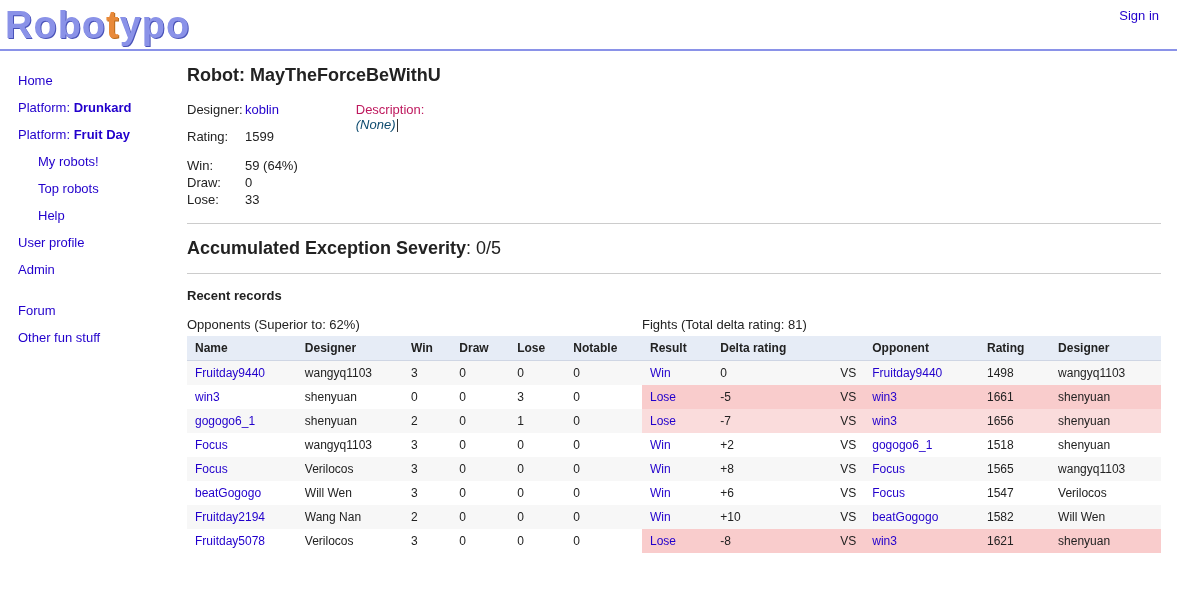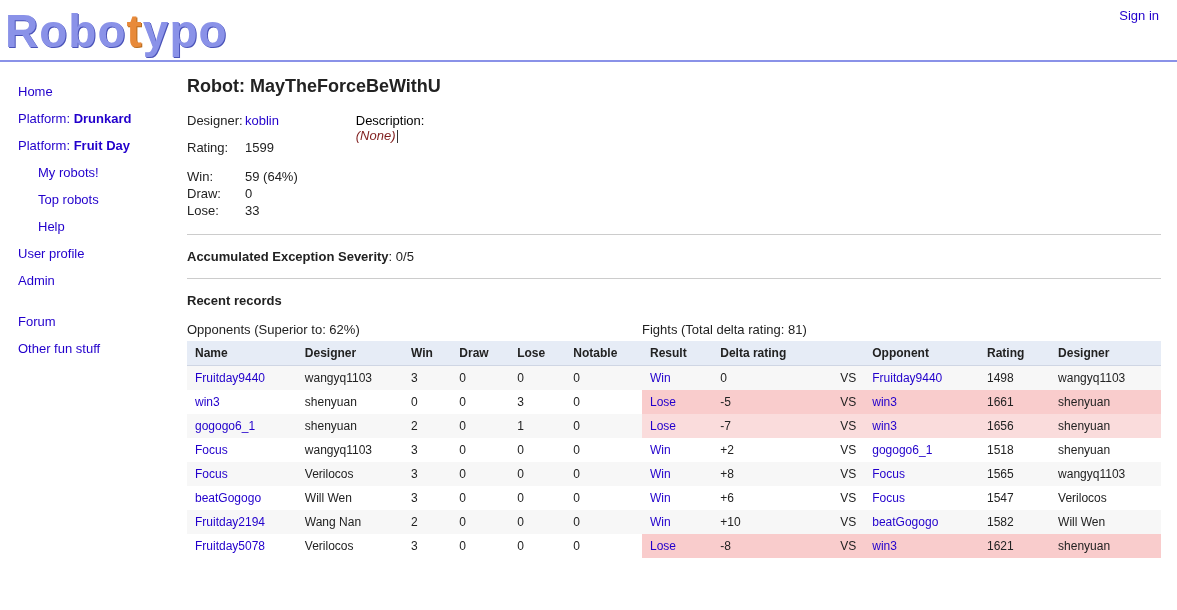--- a/index.html
+++ b/index.html
@@ -16,21 +16,21 @@
   }
   .top {
     display: flex;
     justify-content: space-between;
     align-items: flex-start;
     padding: 4px 18px 0 5px;
   }
   .logo-wrap { display: flex; align-items: flex-end; }
   .logo {
     font-family: "Comic Sans MS", cursive, sans-serif;
-    font-size: 46px;
+    font-size: 38px;
     font-weight: bold;
     letter-spacing: 1px;
   }
   .logo .blue { color: #8a92e8; text-shadow: 1px 1px 0 #4a53b8, -1px -1px 0 #fff; }
   .logo .orange { color: #e88a3a; text-shadow: 1px 1px 0 #b86a1a; }
   .tagline {
     font-family: "Brush Script MT", "Lucida Handwriting", cursive;
     font-size: 22px;
     color: #222;
     margin-left: 8px;
@@ -55,24 +55,24 @@
     min-width: 0;
   }
   h1 {
     font-size: 18px;
     font-weight: bold;
     margin: 0 0 16px 0;
   }
   .info-row { display: flex; margin-bottom: 2px; }
   .info-label { width: 58px; }
   .desc-col { margin-left: 58px; }
-  .desc-label { color: #000000; }
-  .none { color: #7f1d1d; font-style: italic; }
+  .desc-label { color: #be185d; }
+  .none { color: #0c4a6e; font-style: italic; }
   .content-hr { border: 0; border-top: 1px solid #ccc; margin: 14px 0; }
-  .acc { font-size: 13px; }
+  .acc { font-size: 18px; }
   .acc .lbl { font-weight: bold; }
   .section-title { font-weight: bold; margin: 14px 0 14px 0; }
   .two-col { display: flex; }
   .col-left { flex: 0 0 455px; }
   .col-right { flex: 1; min-width: 0; }
   .sub-title { margin-bottom: 4px; }
   table { border-collapse: collapse; width: 100%; font-size: 12px; }
   th {
     text-align: left;
     font-weight: bold;

